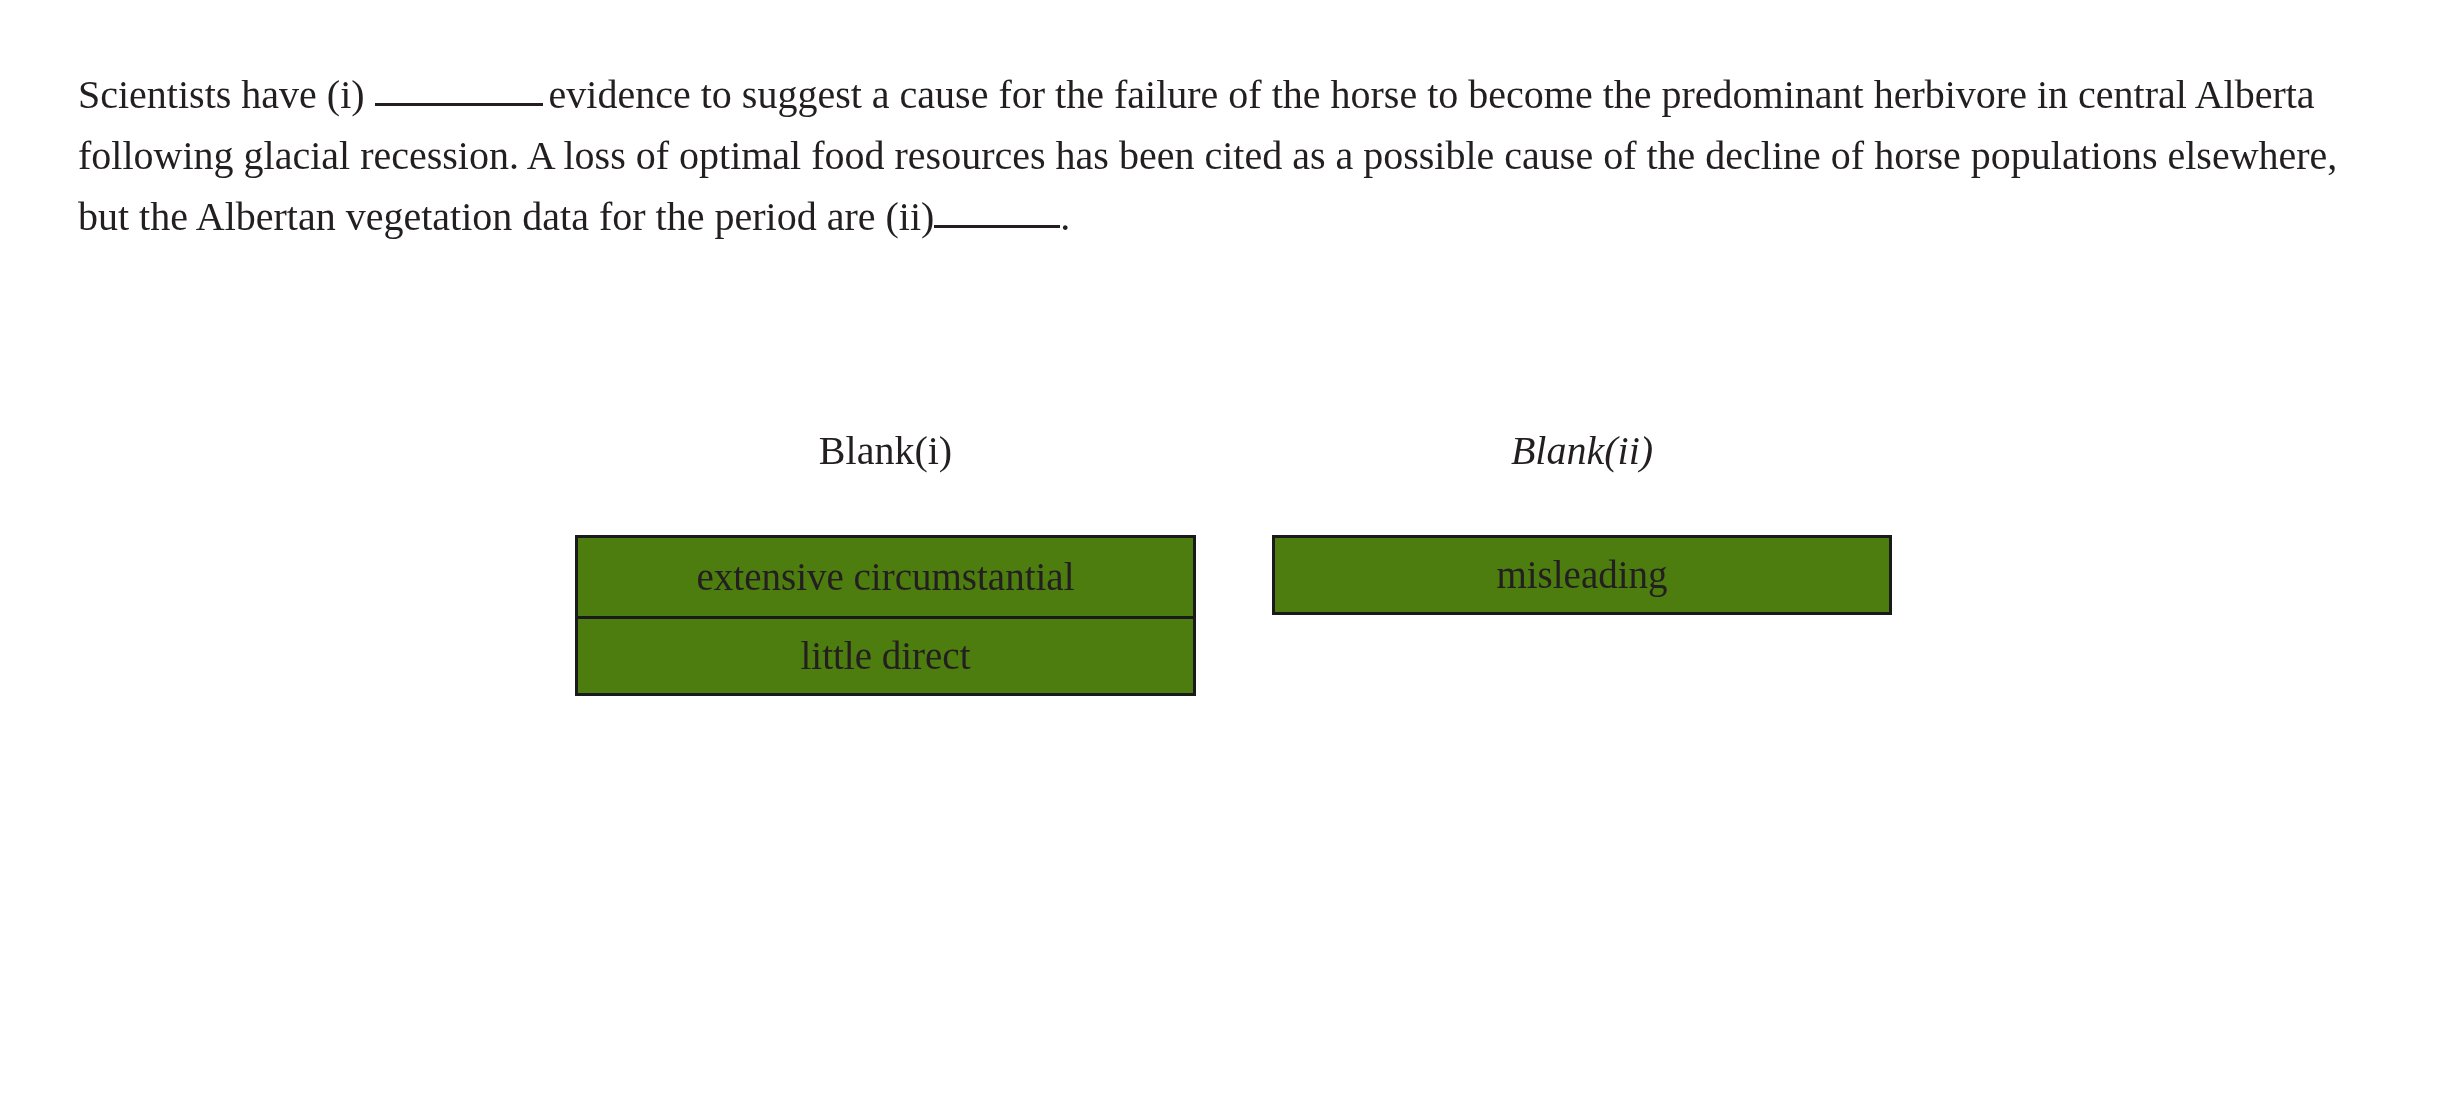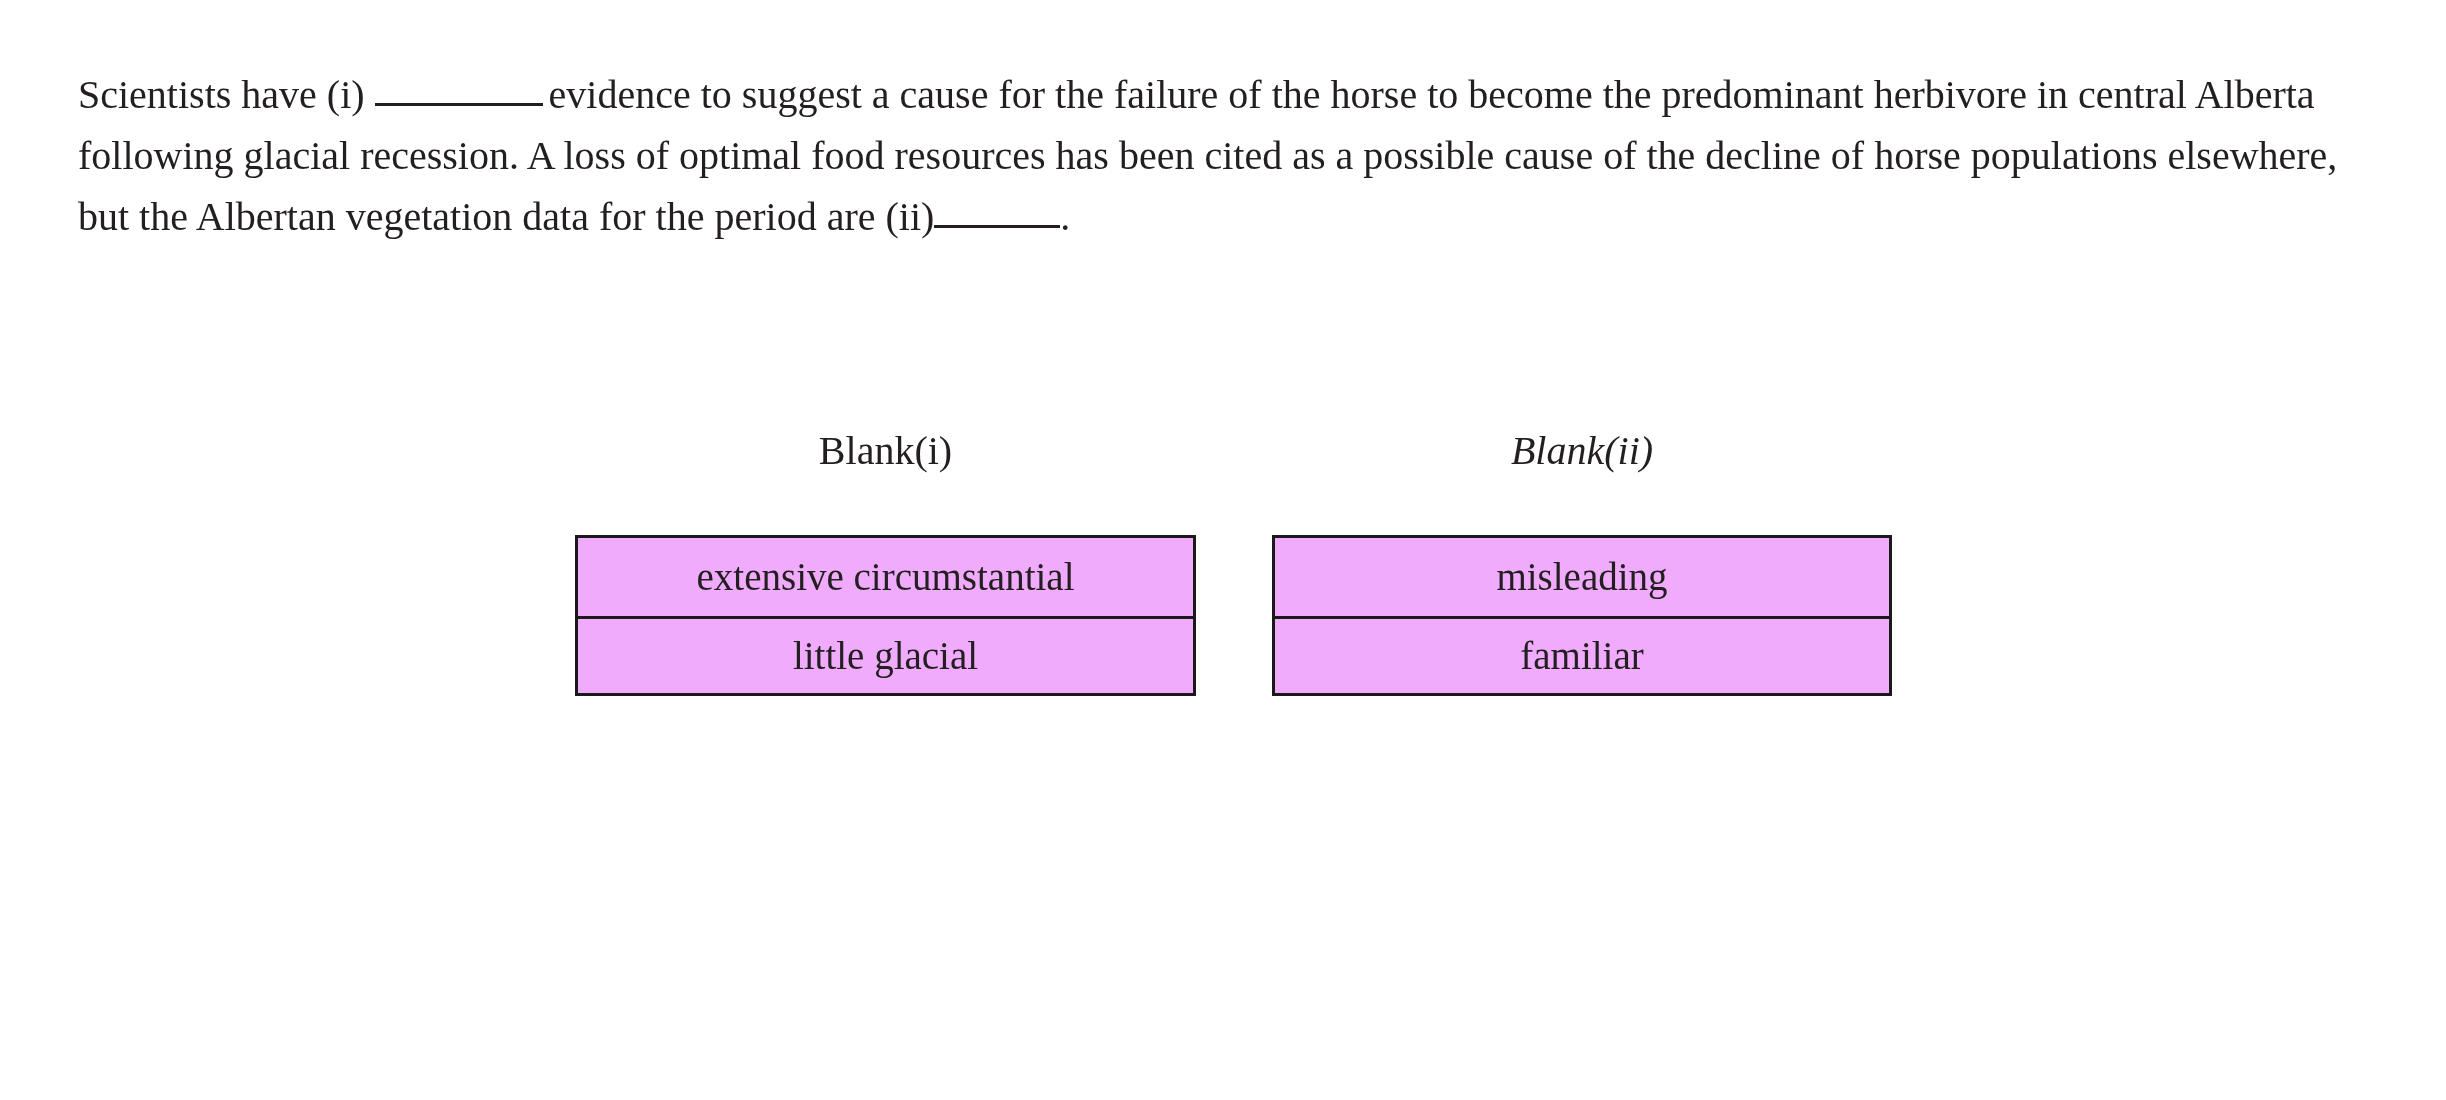--- a/index.html
+++ b/index.html
@@ -73,21 +73,21 @@
 
   .choice-table td {
     border: 3px solid #1a1a1a;
     text-align: center;
     vertical-align: middle;
     font-size: 39px;
     line-height: 44px;
     color: #231f20;
     padding: 0;
     height: 78px;
-    background: #f0abfc;
+    background: #4d7c0f;
     white-space: nowrap;
   }
   .choice-table tr:last-child td { height: 74px; }
 </style>
 </head>
 <body>
 
 <div id="prompt"><span>Scientists have (i)</span><span class="blank-rule" id="blank-i"></span><span>evidence to suggest a cause for the failure of the horse to become the predominant herbivore in central Alberta following glacial recession. A loss of optimal food resources has been cited as a possible cause of the decline of horse populations elsewhere, but the Albertan vegetation data for the period are (ii)</span><span class="blank-rule" id="blank-ii"></span><span>.</span></div>
 
 <div id="choices">
@@ -95,29 +95,26 @@
   <div class="col-header" id="header-blank-i">Blank(i)</div>
 
   <div class="col-header" id="header-blank-ii">Blank(ii)</div>
 
   <table class="choice-table" id="table-blank-i">
     <tbody>
       <tr>
         <td>extensive circumstantial</td>
       </tr>
       <tr>
-        <td>little glacial</td>
+        <td>little direct</td>
       </tr>
     </tbody>
   </table>
 
   <table class="choice-table" id="table-blank-ii">
     <tbody>
       <tr>
         <td>misleading</td>
       </tr>
-      <tr>
-        <td>familiar</td>
-      </tr>
     </tbody>
   </table>
 
 </div>
 
 </body></html>

